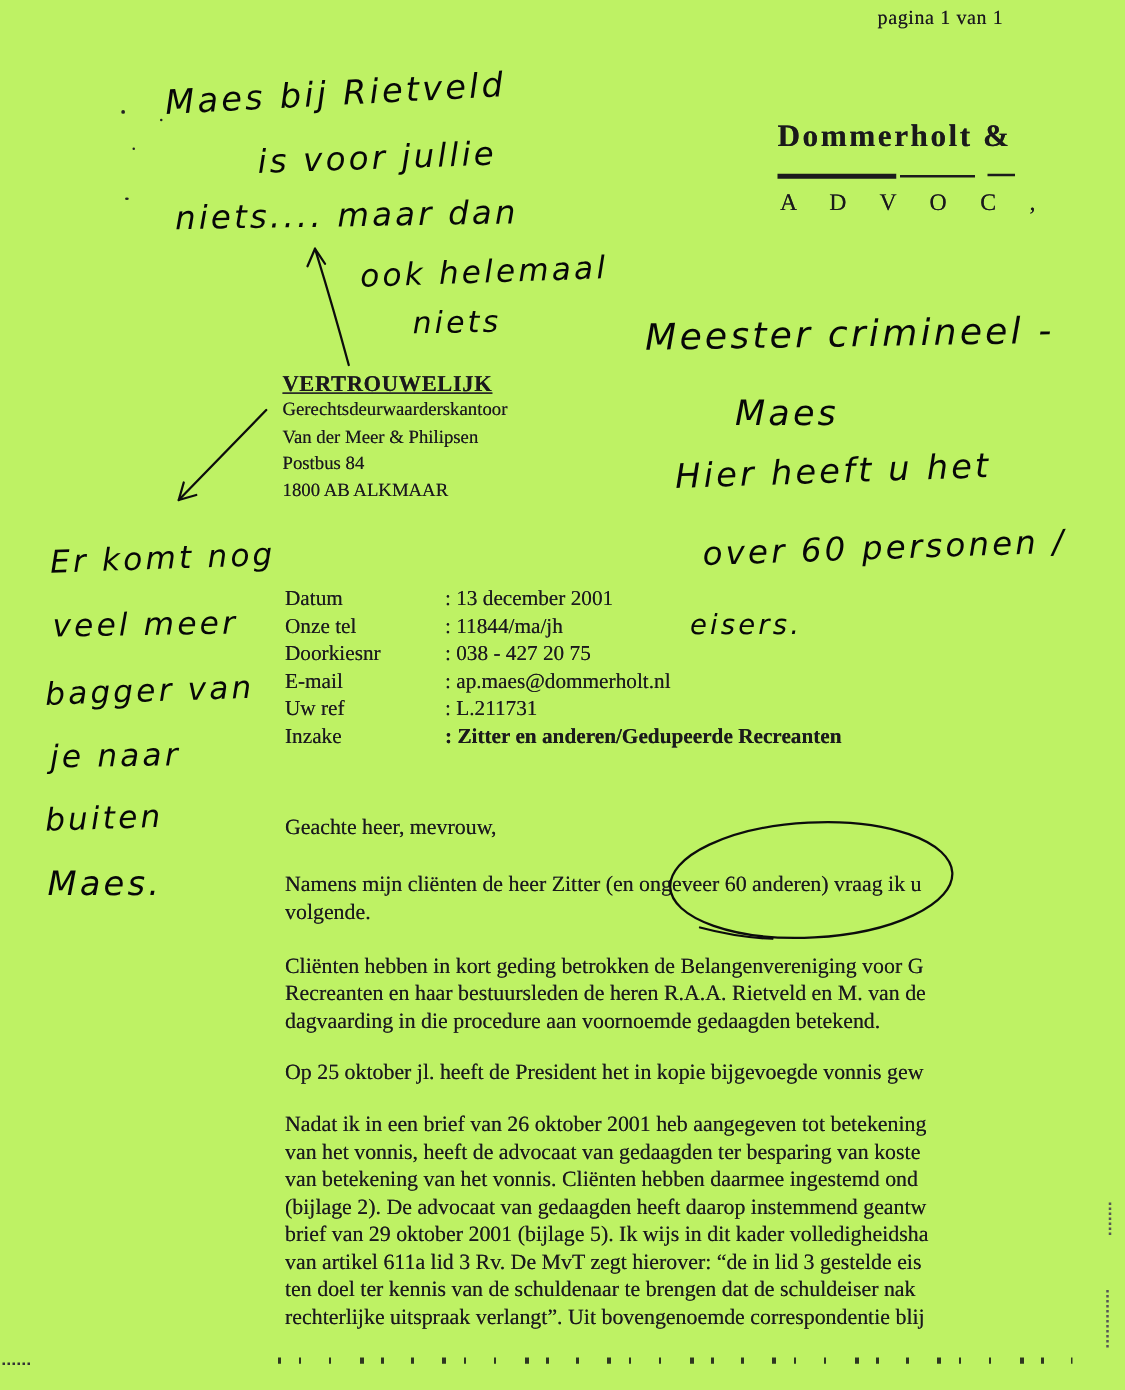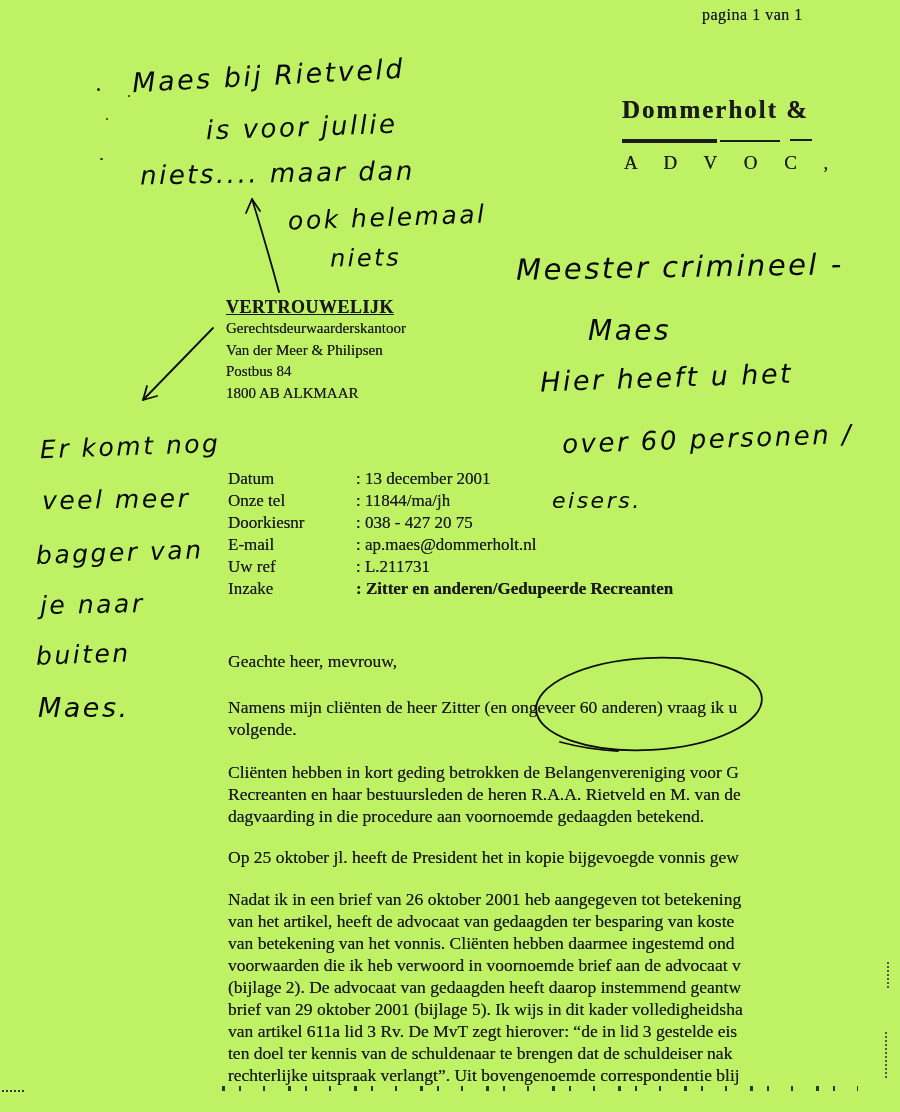--- a/index.html
+++ b/index.html
@@ -123,23 +123,22 @@
       <div class="body-line">Recreanten en haar bestuursleden de heren R.A.A. Rietveld en M. van de</div>
       <div class="body-line">dagvaarding in die procedure aan voornoemde gedaagden betekend.</div>
     </div>
 
     <div class="para" style="margin-top:19px;">
       <div class="body-line">Op 25 oktober jl. heeft de President het in kopie bijgevoegde vonnis gew</div>
     </div>
 
     <div class="para" style="margin-top:20px;">
       <div class="body-line">Nadat ik in een brief van 26 oktober 2001 heb aangegeven tot betekening</div>
-      <div class="body-line">van het artikel, heeft de advocaat van gedaagden ter besparing van koste</div>
+      <div class="body-line">van het vonnis, heeft de advocaat van gedaagden ter besparing van koste</div>
       <div class="body-line">van betekening van het vonnis. Cliënten hebben daarmee ingestemd ond</div>
-      <div class="body-line">voorwaarden die ik heb verwoord in voornoemde brief aan de advocaat v</div>
       <div class="body-line">(bijlage 2). De advocaat van gedaagden heeft daarop instemmend geantw</div>
       <div class="body-line">brief van 29 oktober 2001 (bijlage 5). Ik wijs in dit kader volledigheidsha</div>
       <div class="body-line">van artikel 611a lid 3 Rv. De MvT zegt hierover: “de in lid 3 gestelde eis</div>
       <div class="body-line">ten doel ter kennis van de schuldenaar te brengen dat de schuldeiser nak</div>
       <div class="body-line">rechterlijke uitspraak verlangt”. Uit bovengenoemde correspondentie blij</div>
     </div>
   </div>
 
   <svg class="ink" width="900" height="1112" viewBox="0 0 900 1112">
     <g stroke="#0c0c0c" stroke-width="1.8" fill="none" stroke-linecap="round">

